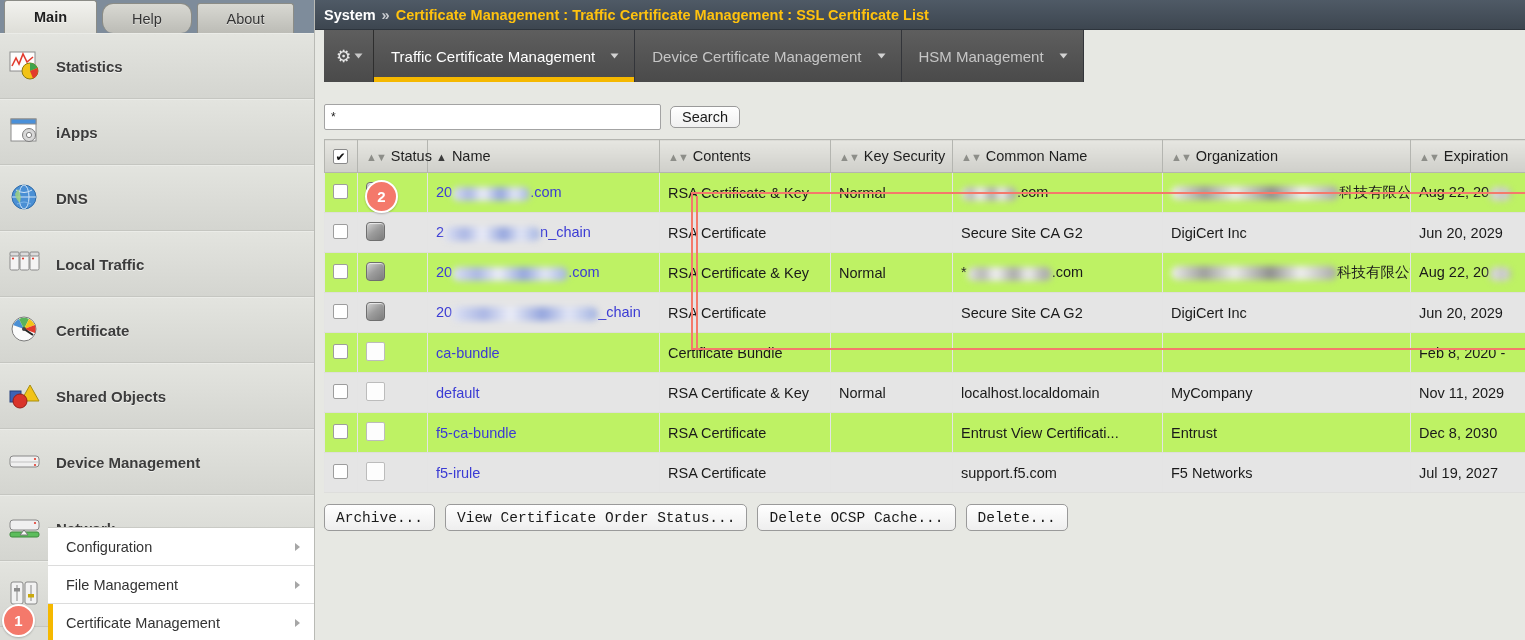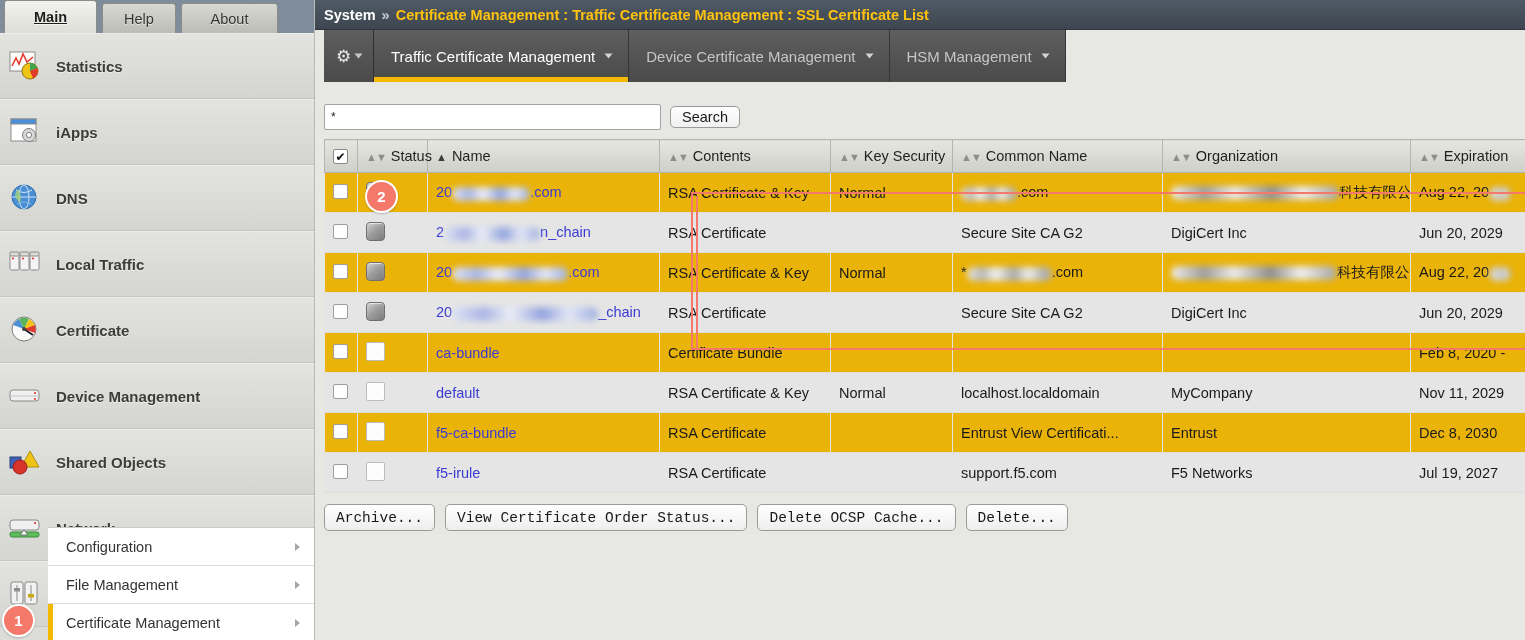--- a/index.html
+++ b/index.html
@@ -32,28 +32,27 @@
     color: #343434;
     background: linear-gradient(180deg,#d8d8d2 0%, #bcbcb6 100%);
     border: 1px solid #8b8c86;
     border-bottom: none;
     border-radius: 3px 3px 0 0;
     margin-right: 5px;
     cursor: pointer;
     text-shadow: 0 1px 0 rgba(255,255,255,.6);
   }
   .nav-tab.w1 { width: 93px; }
-  .nav-tab.w2 { width: 74px; }
+  .nav-tab.w2 { width: 90px; border-radius: 11px; }
   .nav-tab.w3 { width: 97px; }
   .nav-tab.active {
     background: linear-gradient(180deg,#f2f2ee 0%, #dedeD8 100%);
     font-weight: bold;
     height: 33px;
     color: #1e1e1e;
-    text-decoration: underline;
   }
 
   .module-list { background: #dcddd8; }
   .module {
     height: 66px;
     display: flex; align-items: center;
     padding-left: 8px;
     border-bottom: 1px solid #c5c6c1;
     border-top: 1px solid #ebece8;
     cursor: pointer;
@@ -116,21 +115,21 @@
     background: linear-gradient(180deg,#5e5e5e 0%,#4a4a4a 100%);
     display: flex; align-items: center; justify-content: center;
     gap: 5px; cursor: pointer;
     border-right: 1px solid #2e2e2e;
   }
   .gear-glyph { color: #e8e8e8; font-size: 17px; line-height: 1; }
   .caret { width:0;height:0;border-left:5px solid #c8c8c8;border-top:4px solid transparent;border-bottom:4px solid transparent; transform: rotate(90deg); }
   .caret.lite { border-left-color:#d2d2d2; }
 
   .modtab {
-    display: flex; align-items: center; gap: 11px;
+    display: flex; align-items: center; gap: 17px;
     padding: 0 17px;
     font-size: 15px;
     background: linear-gradient(180deg,#5e5e5e 0%,#4a4a4a 100%);
     color: #c6c6c6;
     border-right: 1px solid #33353a;
     cursor: pointer; position: relative;
   }
   .modtab.active { color: #ffffff; }
   .modtab.active::after {
     content:""; position:absolute; left:0; right:0; bottom:0; height:5px; background:#f5b800;
@@ -169,21 +168,21 @@
   table.grid th .sortg { color:#8d8e89; font-size:11px; margin-right:5px; letter-spacing:-1px; }
   table.grid th .sortasc { color:#3c3c3c; font-size:11px; margin-right:5px; }
   table.grid td {
     height: 40px;
     border-left: 1px solid #e4e4e4; border-right: 1px solid #e4e4e4;
     border-bottom: 1px solid #dededc;
     font-size: 14.5px; color: #1a1a1a;
     padding: 0 8px;
     white-space: nowrap; overflow: hidden;
   }
-  tr.odd td { background: #eab308; }
+  tr.odd td { background: #bef264; }
   tr.even td { background: #e5e5e5; }
   td.c-name a { color: #3b3bd4; text-decoration: none; cursor: pointer; }
 
   .col-chk   { width: 33px; }
   .col-stat  { width: 70px; }
   .col-name  { width: 232px; }
   .col-cont  { width: 171px; }
   .col-key   { width: 122px; }
   .col-cn    { width: 210px; }
   .col-org   { width: 248px; }
@@ -322,34 +321,34 @@
         <path d="M16 16 L11 6 A12 12 0 0 1 21 6 Z" fill="#59b35a"></path>
         <path d="M16 16 L21 6 A12 12 0 0 1 27 12 Z" fill="#f2c317"></path>
         <path d="M16 16 L27 12 A12 12 0 0 1 27 20 Z" fill="#e23b2e"></path>
         <line x1="16" y1="16" x2="25" y2="22" stroke="#222" stroke-width="2"></line>
         <circle cx="16" cy="16" r="2" fill="#444"></circle>
             </svg></span>
      <span class="mlabel">Certificate</span>
    </div>
         <div class="module">
      <span class="micon"><svg width="34" height="32" viewBox="0 0 34 32">
+              <rect x="2" y="12" width="11" height="11" fill="#3d62b5" stroke="#27407c"></rect>
+        <polygon points="22,6 31,22 13,22" fill="#f2c317" stroke="#a88f11"></polygon>
+        <circle cx="12" cy="22" r="7" fill="#d9342b" stroke="#96201a"></circle>
+            </svg></span>
+     <span class="mlabel">Shared Objects</span>
+   </div>
+        <div class="module">
+     <span class="micon"><svg width="34" height="32" viewBox="0 0 34 32">
               <rect x="2" y="11" width="29" height="11" rx="3" fill="#f0f0f0" stroke="#888"></rect>
         <line x1="2" y1="17" x2="31" y2="17" stroke="#c2c2c2"></line>
         <circle cx="27" cy="14" r="1.1" fill="#e23b2e"></circle>
               <circle cx="27" cy="20" r="1.1" fill="#e23b2e"></circle>
             </svg></span>
      <span class="mlabel">Device Management</span>
-   </div>
-        <div class="module">
-     <span class="micon"><svg width="34" height="32" viewBox="0 0 34 32">
-              <rect x="2" y="12" width="11" height="11" fill="#3d62b5" stroke="#27407c"></rect>
-        <polygon points="22,6 31,22 13,22" fill="#f2c317" stroke="#a88f11"></polygon>
-        <circle cx="12" cy="22" r="7" fill="#d9342b" stroke="#96201a"></circle>
-            </svg></span>
-     <span class="mlabel">Shared Objects</span>
    </div>
         <div class="module">
      <span class="micon"><svg width="34" height="32" viewBox="0 0 34 32">
               <rect x="2" y="9" width="29" height="10" rx="3" fill="#f0f0f0" stroke="#888"></rect>
         <circle cx="27" cy="12" r="1.1" fill="#e23b2e"></circle>
         <rect x="2" y="21" width="29" height="5" rx="2" fill="#5cbd5c" stroke="#3d8a3d"></rect>
         <polygon points="16,19 20,24 12,24" fill="#f7f7f7" stroke="#777"></polygon>
             </svg></span>
      <span class="mlabel">Network</span>
    </div>

